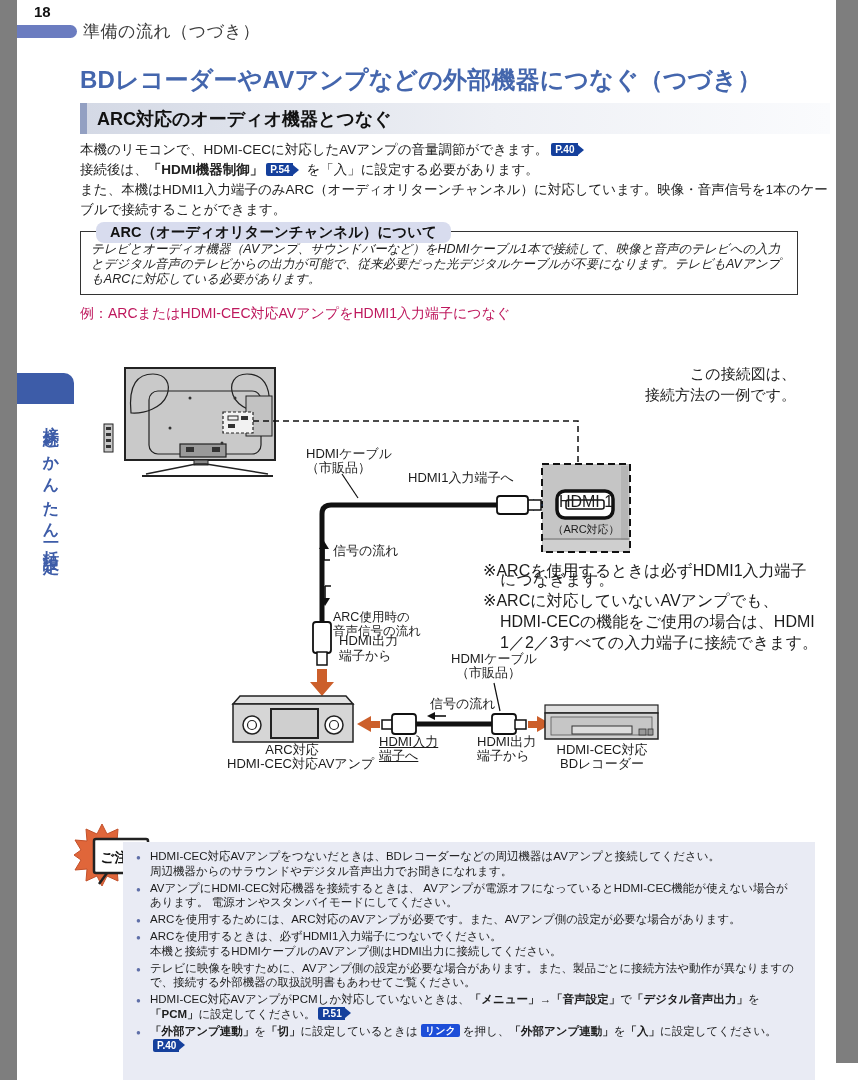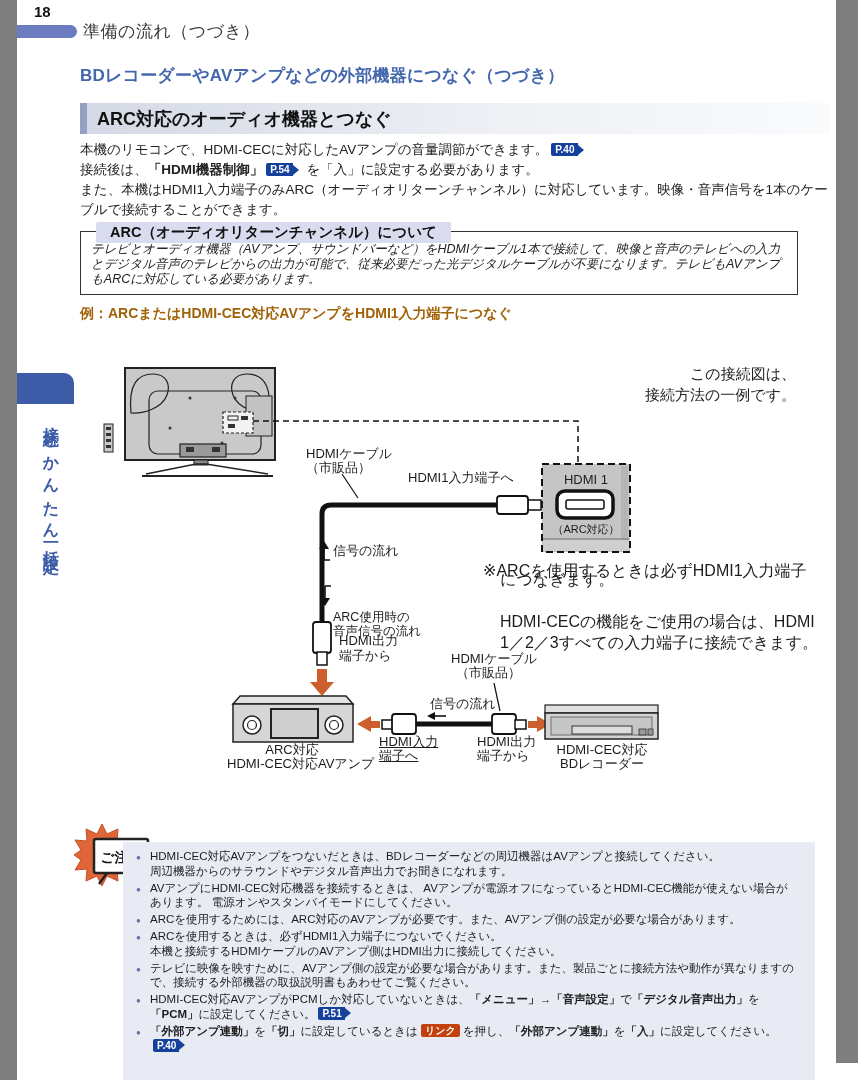--- a/index.html
+++ b/index.html
@@ -12,54 +12,54 @@
   .strip-right { left:836px; top:0; width:22px; height:1063px; background:#7e7e7e; }
 
   .page-number { left:34px; top:3px; font-size:15px; font-weight:bold; color:#111; }
   .header-bar  { left:17px; top:25px; width:60px; height:13px; background:#6b7cc0; border-radius:0 7px 7px 0; }
   .header-text { left:83px; top:20px; font-size:17px; color:#3a3a3a; letter-spacing:0.5px; }
 
   .sidebar-tab   { left:17px; top:373px; width:57px; height:31px; background:#3d5ca8; border-radius:0 10px 0 0; }
   .sidebar-label { left:40px; top:414px; writing-mode:vertical-rl; font-size:16px; font-weight:bold;
                    color:#3d5ca8; letter-spacing:4px; }
 
-  .page-title { left:80px; top:64px; font-size:17px; font-weight:bold; color:#4466ad; letter-spacing:0.2px; }
+  .page-title { left:80px; top:64px; font-size:24px; font-weight:bold; color:#4466ad; letter-spacing:0.2px; }
 
   .subsection { left:80px; top:103px; width:750px; height:31px; border-left:7px solid #93a0c2;
                 background:linear-gradient(90deg,#d4d9e5 0%,#eef0f5 55%,#fafbfd 100%);
                 font-size:18px; font-weight:bold; color:#111; padding:4px 0 0 10px; }
 
   .intro { left:80px; top:140px; width:752px; font-size:13.5px; line-height:20px; color:#222; }
 
   .arc-box   { left:80px; top:231px; width:718px; height:64px; border:1.5px solid #333;
                padding:10px 6px 0 10px; font-size:12.5px; line-height:15px; color:#222;font-style:italic; }
-  .arc-title { left:96px; top:222px; background:#d8dcee; border-radius:2px; padding:1px 14px;
+  .arc-title { left:96px; top:222px; background:#d8dcee; border-radius:8px; padding:1px 14px;
                font-size:14.5px; font-weight:bold; color:#111; }
 
-  .example-heading { left:80px; top:305px; font-size:14px; font-weight:bold; color:#a16207; }
+  .example-heading { left:80px; top:305px; font-size:14px; font-weight:normal; color:#be185d; }
 
   .diagram-note { left:600px; top:363px; width:196px; text-align:right; font-size:15px;
                   line-height:21px; color:#222; }
 
   .dlabel { font-size:13px; line-height:14px; color:#1c1c1c; white-space:nowrap; }
   .dnote  { font-size:16px; color:#1c1c1c; white-space:nowrap; }
   .center { text-align:center; }
 
   .caution-box { left:108px; top:842px; width:692px; height:250px; background:#e9ebf4;
                  padding:7px 20px 0 27px;margin-left:15px; }
   .c-item { position:relative; font-size:11.5px; line-height:14.8px; margin-bottom:2px; color:#1c1c1c; }
   .c-item::before { content:"\25CF"; position:absolute; left:-14px; top:2px; font-size:8px; color:#5f6fa8; }
 
   .pbadge { display:inline-block; background:#15409c; color:#fff; font-weight:bold; font-size:10px;
             line-height:13px; padding:0 3px 0 4px; border-radius:2px 0 0 2px; position:relative;
             margin:0 10px 0 3px; vertical-align:1px; }
   .pbadge::after { content:""; position:absolute; right:-6px; top:1.5px; width:0; height:0;
                    border-top:5px solid transparent; border-bottom:5px solid transparent;
                    border-left:6px solid #15409c; }
-  .kbadge { display:inline-block; background:#c2410c; color:#fff; font-weight:bold; font-size:10px;
+  .kbadge { display:inline-block; background:#1d4ed8; color:#fff; font-weight:bold; font-size:10px;
             line-height:13px; padding:0 4px; border-radius:2px; vertical-align:1px; }
   .bseg { font-weight:bold; }
 </style>
 </head>
 <body>
 
 <div class="page">
 
   <div class="abs strip-left"></div>
   <div class="abs strip-right"></div>
@@ -186,34 +186,35 @@
       <rect x="639" y="729" width="7" height="6" fill="#999" stroke="#333" stroke-width="0.8"></rect>
       <rect x="648" y="729" width="5" height="6" fill="#999" stroke="#333" stroke-width="0.8"></rect>
     </g>
   </svg>
 
   <div class="abs dlabel" style="left:306px;top:447px;">
     <div>HDMIケーブル</div>
       <div>（市販品）</div>
   </div>
   <div class="abs dlabel" style="left:408px;top:471px;">HDMI1入力端子へ</div>
-  <div class="abs dlabel center" style="left:544px;top:473px;width:84px;font-size:13px;">HDMI 1</div>
+  <div class="abs dlabel center" style="left:544px;top:495px;width:84px;font-size:16px;">HDMI 1</div>
   <div class="abs dlabel center" style="left:544px;top:522px;width:84px;font-size:11px;">（ARC対応）</div>
   <div class="abs dlabel" style="left:333px;top:544px;">信号の流れ</div>
   <div class="abs dlabel" style="left:333px;top:585px;font-size:12.5px;margin-top:25px;">
     <div>ARC使用時の</div>
       <div>音声信号の流れ</div>
   </div>
   <div class="abs dlabel" style="left:339px;top:633px;line-height:15px;">
     <div>HDMI出力</div>
       <div>端子から</div>
   </div>
 
   <div class="abs dnote" style="left:483px;top:549px;margin-top:12px;">※ARCを使用するときは必ずHDMI1入力端子</div>
   <div class="abs dnote" style="left:500px;top:570px;">につなぎます。</div>
+  <div class="abs dnote" style="left:483px;top:591px;">※ARCに対応していないAVアンプでも、</div>
   <div class="abs dnote" style="left:500px;top:612px;">HDMI-CECの機能をご使用の場合は、HDMI</div>
   <div class="abs dnote" style="left:500px;top:633px;">1／2／3すべての入力端子に接続できます。</div>
 
   <div class="abs dlabel" style="left:451px;top:652px;">
     <div>HDMIケーブル</div>
       <div style="padding-left:5px;">（市販品）</div>
   </div>
   <div class="abs dlabel" style="left:430px;top:697px;">信号の流れ</div>
   <div class="abs dlabel" style="left:379px;top:735px;text-decoration:underline;">
     <div>HDMI入力</div>

